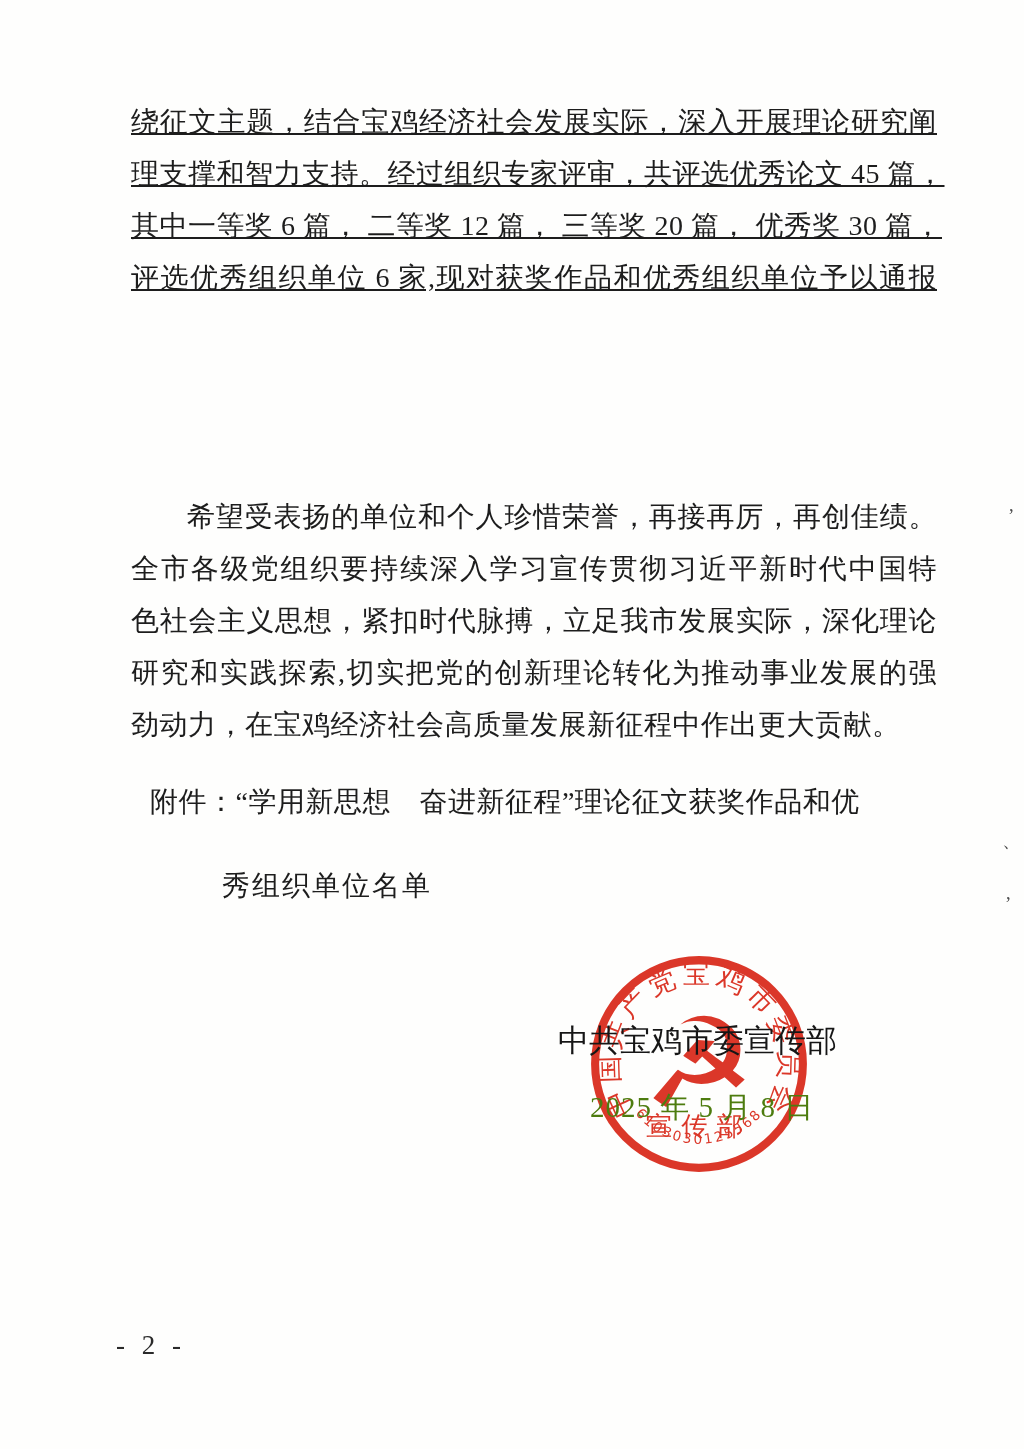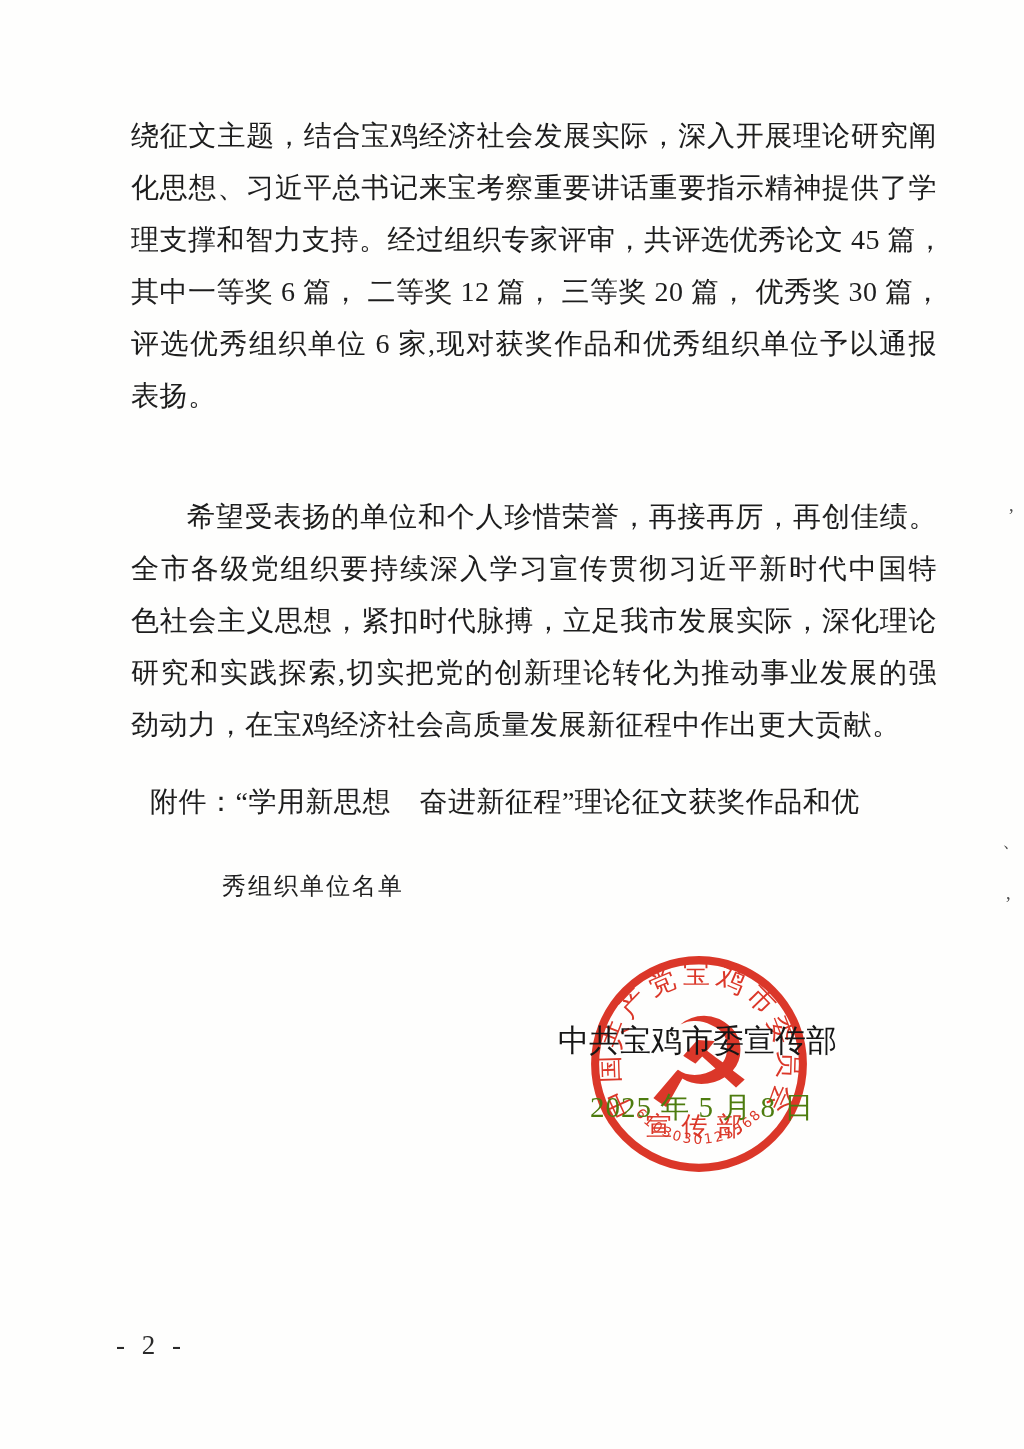--- a/index.html
+++ b/index.html
@@ -23,21 +23,21 @@
   }
   .jl { text-align: justify; text-align-last: justify; }
   .indent { text-indent: 2em; }
   #attachment-line1 {
     left: 150px; top: 776px;
     font-size: 28px; height: 52px; line-height: 52px;
     white-space: nowrap; letter-spacing: 0.5px;
   }
   #attachment-line2 {
     left: 222px; top: 860px;
-    font-size: 24px; height: 52px; line-height: 52px;
+    font-size: 28px; height: 52px; line-height: 52px;
     white-space: nowrap; letter-spacing: 2px;
   }
   #signature-org {
     left: 558px; top: 1021px;
     font-size: 31px; line-height: 40px;
     letter-spacing: 0px; white-space: nowrap;
     z-index: 3; color: #161616;
   }
   #signature-date {
     left: 590px; top: 1088px;
@@ -59,27 +59,25 @@
     color: #4a4a4a; font-size: 19px;
     z-index: 1;
   }
   #artifact-1 { left: 1008px; top: 505px; }
   #artifact-2 { left: 1002px; top: 828px; }
   #artifact-3 { left: 1005px; top: 882px; }
 </style>
 </head>
 <body>
 
-<div class="abs textblock" style="top:110px;">
+<div class="abs textblock" style="top:96px;text-decoration:underline;">
   <div class="line jl">绕征文主题，结合宝鸡经济社会发展实际，深入开展理论研究阐</div>
-  <div class="line jl">化思想、习近平总书记来宝考察重要讲话重要指示精神提供了学</div>
   <div class="line jl">理支撑和智力支持。经过组织专家评审，共评选优秀论文 45 篇，</div>
   <div class="line jl">其中一等奖 6 篇， 二等奖 12 篇， 三等奖 20 篇， 优秀奖 30 篇，</div>
   <div class="line jl">评选优秀组织单位 6 家,现对获奖作品和优秀组织单位予以通报</div>
-  <div class="line">表扬。</div>
 </div>
 
 <div class="abs textblock" style="top:491px;">
   <div class="line jl indent">希望受表扬的单位和个人珍惜荣誉，再接再厉，再创佳绩。</div>
   <div class="line jl">全市各级党组织要持续深入学习宣传贯彻习近平新时代中国特</div>
   <div class="line jl">色社会主义思想，紧扣时代脉搏，立足我市发展实际，深化理论</div>
   <div class="line jl">研究和实践探索,切实把党的创新理论转化为推动事业发展的强</div>
   <div class="line">劲动力，在宝鸡经济社会高质量发展新征程中作出更大贡献。</div>
 </div>
 

